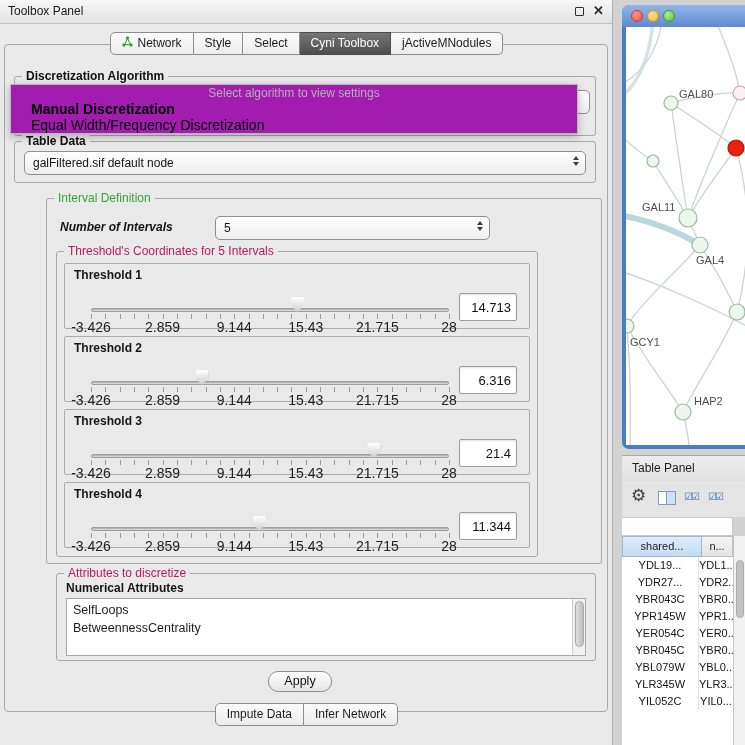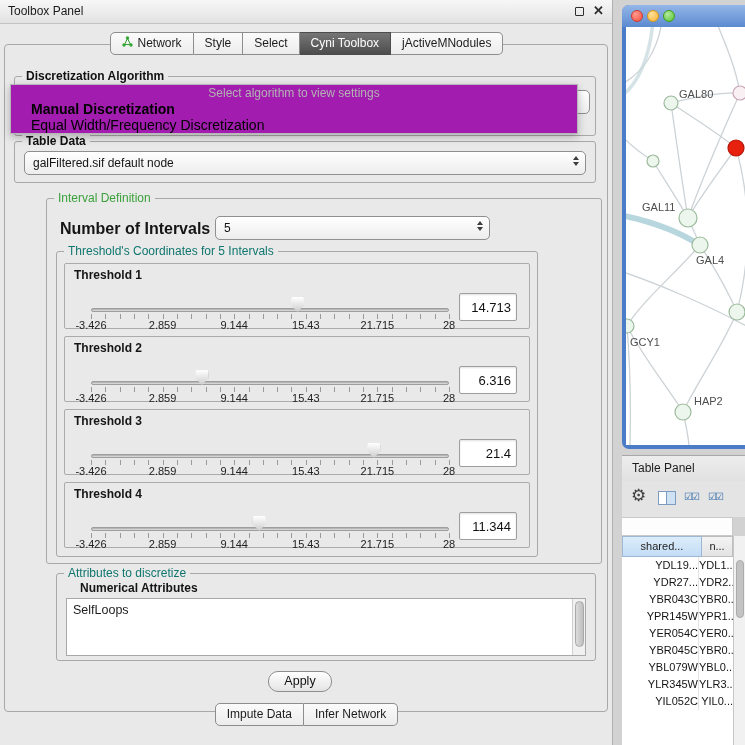--- a/index.html
+++ b/index.html
@@ -28,40 +28,40 @@
        display:flex;align-items:center;gap:5px;white-space:nowrap;cursor:default;}
   .seg.first{border-left:1px solid #8d8d8d;border-radius:5px 0 0 5px;}
   .seg.last{border-radius:0 5px 5px 0;}
   .seg.selected{background:linear-gradient(#767676,#4d4d4d);color:#fff;border-color:#4c4c4c;}
 
   
   .groupbox{position:absolute;border:1px solid #a8a8a8;border-radius:3px;}
   .gb-label{position:absolute;top:-8px;left:7px;background:#e9e9e9;padding:0 4px;font-size:12px;white-space:nowrap;}
   .bold{font-weight:bold;color:#111;}
   .green{color:#3ba13b;}
-  .blue{color:#0f766e;}
+  .blue{color:#be185d;}
 
   #group-algorithm{left:14px;top:76px;width:582px;height:60px;}
   #group-tabledata{left:14px;top:141px;width:582px;height:42px;}
   #group-interval{left:46px;top:198px;width:556px;height:366px;}
   #group-thresholds{left:56px;top:251px;width:482px;height:306px;}
   #group-attrs{left:56px;top:573px;width:540px;height:88px;}
 
   
   .combo{position:absolute;height:24px;background:linear-gradient(#ffffff,#ededed);
          border:1px solid #8f8f8f;border-radius:5px;z-index:2;}
   .combo .ctext{position:absolute;left:8px;top:0;line-height:22px;font-size:12px;color:#141414;white-space:nowrap;}
   .stepper{position:absolute;right:6px;top:4px;display:flex;flex-direction:column;align-items:center;gap:2px;}
   .stepper i{display:block;width:0;height:0;border-left:3.5px solid transparent;border-right:3.5px solid transparent;}
   .stepper .up{border-bottom:4px solid #3c3c3c;}
   .stepper .dn{border-top:4px solid #3c3c3c;}
   #combo-algo{left:24px;top:90px;width:566px;}
   #combo-table{left:24px;top:151px;width:562px;}
   #combo-num{left:215px;top:216px;width:275px;}
-  #num-label{position:absolute;left:60px;top:220px;font-size:16px;font-weight:bold;color:#151515;}
+  #num-label{position:absolute;left:60px;top:220px;font-size:12px;font-weight:bold;color:#151515;font-style:italic;}
 
   
   #algo-dropdown{position:absolute;left:10px;top:84px;width:568px;height:50px;background:#a21caf;
                  border:1px solid #b6b6b6;box-shadow:0 3px 8px rgba(0,0,0,.25);z-index:6;}
   .dd-prompt{position:absolute;top:1px;left:0;width:100%;text-align:center;font-size:12px;color:#b3b3b3;}
   .dd-opt{position:absolute;left:20px;font-size:14px;color:#000;white-space:nowrap;}
   .dd-o0{top:16px;font-weight:bold;}
   .dd-o1{top:32px;}
 
   
@@ -70,27 +70,27 @@
   .t-label{position:absolute;left:9px;top:4px;font-size:12px;font-weight:bold;color:#151515;}
   .track{position:absolute;left:26px;top:44px;width:358px;height:4px;background:#d9d9d9;
          border:1px solid #9e9e9e;border-radius:2px;box-shadow:inset 0 1px 1px rgba(0,0,0,.18);}
   .thumb-zone{position:absolute;left:26px;top:33px;width:358px;height:16px;}
   .thumb{position:absolute;top:0;width:13px;height:15px;background:linear-gradient(#ffffff,#cdcdcd);
          clip-path:polygon(8% 0,92% 0,100% 14%,100% 55%,50% 100%,0 55%,0 14%);
          filter:drop-shadow(0 0 1px #7d7d7d);}
   .ticks{position:absolute;left:26px;top:50px;width:359px;height:5px;
          background:repeating-linear-gradient(90deg,#9a9a9a 0,#9a9a9a 1px,transparent 1px,transparent 14.32px);}
   .scale{position:absolute;left:26px;top:55px;width:358px;height:11px;}
-  .scale-num{position:absolute;top:0;transform:translateX(-50%);font-size:11px;color:#222;white-space:nowrap;}
+  .scale-num{position:absolute;top:0;transform:translateX(-50%);font-size:14px;color:#222;white-space:nowrap;}
   .t-value{position:absolute;left:394px;top:29px;width:58px;height:28px;background:#fff;
            border:1px solid #9e9e9e;border-radius:2px;box-shadow:inset 0 1px 2px rgba(0,0,0,.12);
            font-size:13px;font-family:"Liberation Sans",sans-serif;color:#111;text-align:right;padding:0 5px 0 2px;}
 
   
-  #attrs-heading{position:absolute;left:66px;top:581px;font-size:12px;font-weight:bold;color:#151515;margin-left:14px;}
+  #attrs-heading{position:absolute;left:66px;top:581px;font-size:12px;font-weight:bold;color:#151515;}
   #attr-list{position:absolute;left:66px;top:598px;width:520px;height:58px;background:#fff;
              border:1px solid #a8a8a8;overflow:hidden;padding-top:2px;}
   .list-item{font-size:12.5px;color:#1d1d1d;line-height:18px;padding-left:6px;white-space:nowrap;}
   #attr-scroll{position:absolute;right:0;top:0;width:13px;height:56px;background:#f1f1f1;border-left:1px solid #cfcfcf;}
   #attr-scroll .sthumb{position:absolute;left:1.5px;top:2px;width:9px;height:46px;
              background:linear-gradient(90deg,#dcdcdc,#bfbfbf);border:1px solid #a8a8a8;border-radius:5px;}
 
   #apply-btn{position:absolute;left:268px;top:671px;width:64px;height:21px;border:1px solid #8d8d8d;
              border-radius:10px;background:linear-gradient(#ffffff,#e4e4e4);font-size:12.5px;color:#111;
              text-align:center;line-height:19px;cursor:default;}
@@ -118,21 +118,21 @@
   .checks{left:62px;top:10px;font-size:10px;letter-spacing:-2px;color:#3a70ad;}
   .checks2{left:86px;top:10px;font-size:10px;letter-spacing:-2px;color:#3a70ad;}
   #tp-edit{position:absolute;left:622px;top:517px;width:111px;height:19px;background:#fdfdfd;
            border:1px solid #c9c9c9;border-left:none;}
   #tp-head{position:absolute;left:622px;top:536px;width:111px;height:21px;display:flex;}
   .th{font-size:11px;line-height:19px;text-align:center;color:#1e1e1e;cursor:default;}
   .th0{width:88px;background:linear-gradient(#dcecfb,#c3ddf5);border:1px solid #9db8d4;}
   .th1{width:34px;background:linear-gradient(#f4f4f4,#e3e3e3);border:1px solid #bdbdbd;border-left:none;}
   #tp-body{position:absolute;left:622px;top:557px;width:111px;height:188px;background:#fff;}
   .trow{display:flex;height:17px;}
-  .tcell{font-size:11px;line-height:17px;text-align:right;color:#141414;white-space:nowrap;overflow:hidden;}
+  .tcell{font-size:11px;line-height:17px;text-align:center;color:#141414;white-space:nowrap;overflow:hidden;}
   .tc0{width:77px;border-right:1px solid #e4e4e4;}
   .tc1{width:34px;}
   #tp-scroll{position:absolute;left:733px;top:536px;width:12px;height:209px;background:#f1f1f1;border-left:1px solid #c6c6c6;}
   #tp-scroll .sthumb{position:absolute;left:1.5px;top:24px;width:8px;height:58px;background:#c3c3c3;
              border:1px solid #ababab;border-radius:4px;}
 </style>
 </head>
 <body>
 
 <div id="root">
@@ -282,20 +282,21 @@
 
     <div class="groupbox" id="group-attrs">
       <span class="gb-label blue">Attributes to discretize</span>
     </div>
     <span id="attrs-heading">Numerical Attributes</span>
     <div id="attr-list">
       <div id="attr-scroll">
           <div class="sthumb"></div>
         </div>
     <div class="list-item">SelfLoops</div>
+        <div class="list-item">BetweennessCentrality</div>
       </div>
 
     <div id="apply-btn">Apply</div>
 
     <div class="tabs tabs-bottom">
       <div class="seg first">
           <span>Impute Data</span>
         </div>
       <div class="seg last">
           <span>Infer Network</span>

